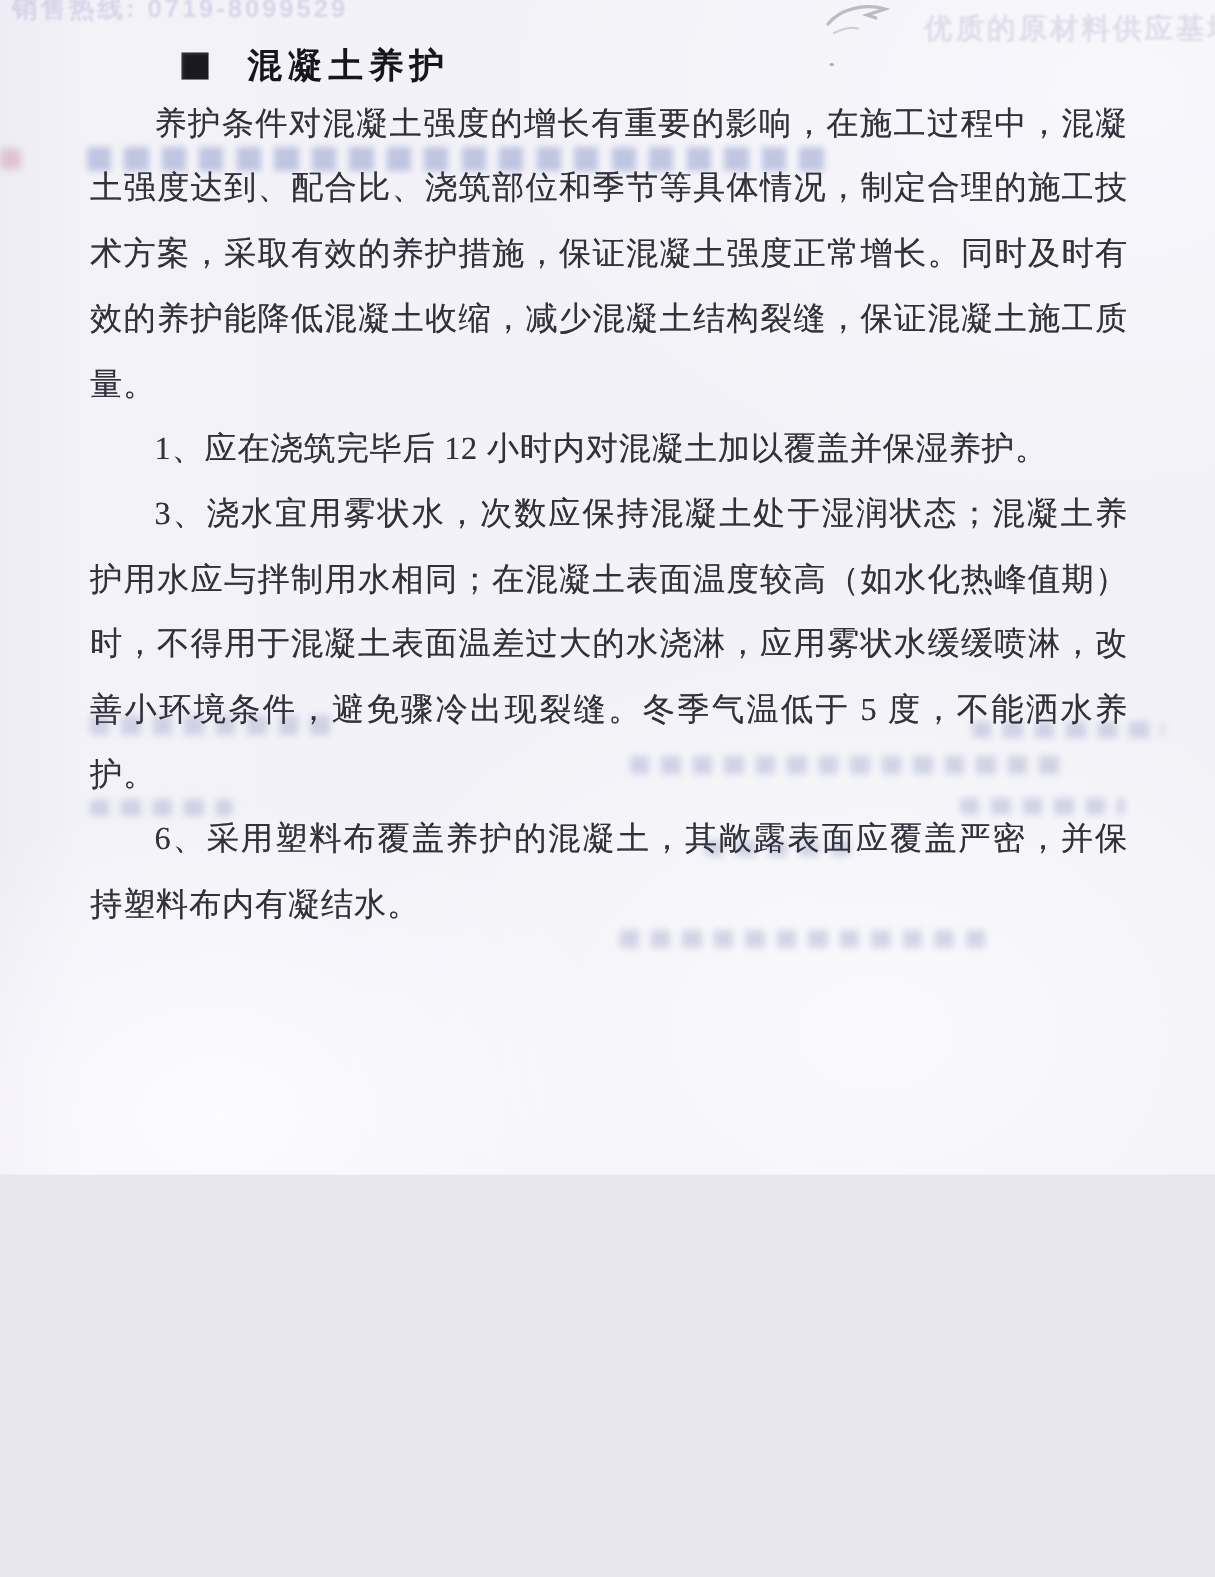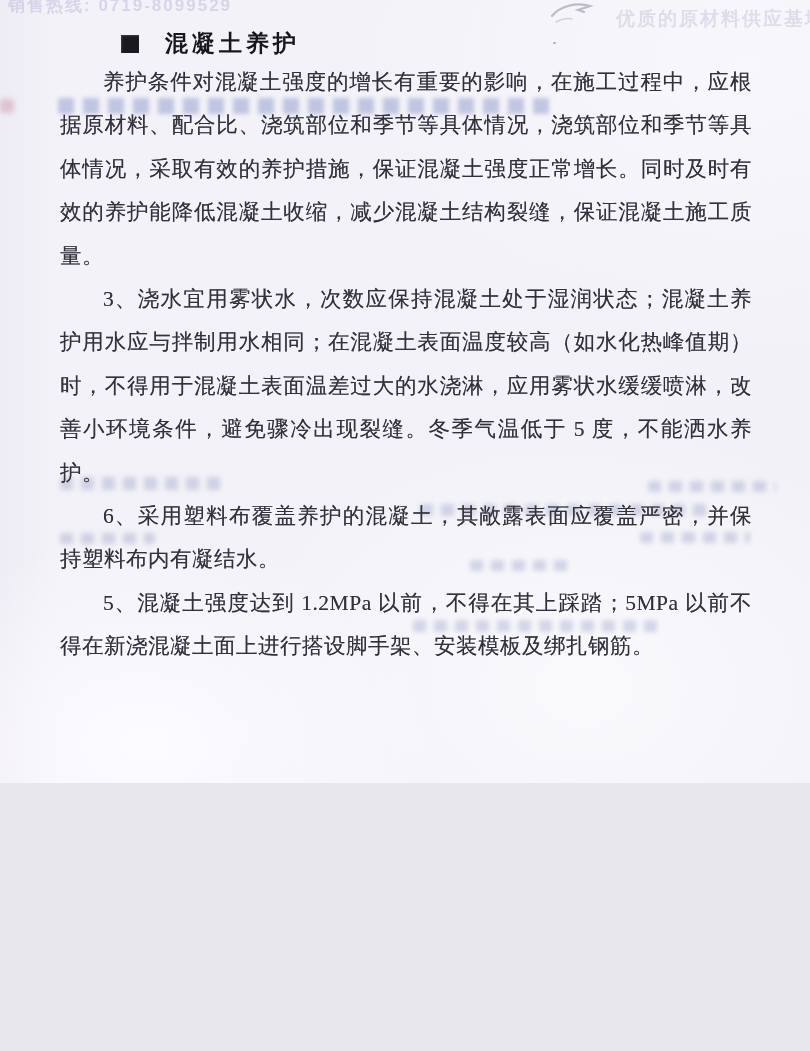--- a/index.html
+++ b/index.html
@@ -104,19 +104,19 @@
   <div class="blob" style="left:640px;top:532px;width:110px;height:11px;"></div>
   <div class="blob" style="left:470px;top:560px;width:100px;height:11px;"></div>
   <div class="blob" style="left:413px;top:620px;width:250px;height:12px;"></div>
 
   <div class="heading">
     <span class="sq"></span>
     <span class="title">混凝土养护</span>
   </div>
 
   <div class="body-text">
-    <p>养护条件对混凝土强度的增长有重要的影响，在施工过程中，应根据原材料、配合比、浇筑部位和季节等具体情况，浇筑部位和季节等具体情况，采取有效的养护措施，保证混凝土强度正常增长。同时及时有效的养护能降低混凝土收缩，减少混凝土结构裂缝，保证混凝土施工质量。</p>
+    <p>养护条件对混凝土强度的增长有重要的影响，在施工过程中，混凝土强度达到、配合比、浇筑部位和季节等具体情况，制定合理的施工技术方案，采取有效的养护措施，保证混凝土强度正常增长。同时及时有效的养护能降低混凝土收缩，减少混凝土结构裂缝，保证混凝土施工质量。</p>
+    <p>1、应在浇筑完毕后 12 小时内对混凝土加以覆盖并保湿养护。</p>
     <p>3、浇水宜用雾状水，次数应保持混凝土处于湿润状态；混凝土养护用水应与拌制用水相同；在混凝土表面温度较高（如水化热峰值期）时，不得用于混凝土表面温差过大的水浇淋，应用雾状水缓缓喷淋，改善小环境条件，避免骤冷出现裂缝。冬季气温低于 5 度，不能洒水养护。</p>
     <p>6、采用塑料布覆盖养护的混凝土，其敞露表面应覆盖严密，并保持塑料布内有凝结水。</p>
-    <p>5、混凝土强度达到 1.2MPa 以前，不得在其上踩踏；5MPa 以前不得在新浇混凝土面上进行搭设脚手架、安装模板及绑扎钢筋。</p>
   </div>
 
 </div>
 
 </body></html>

